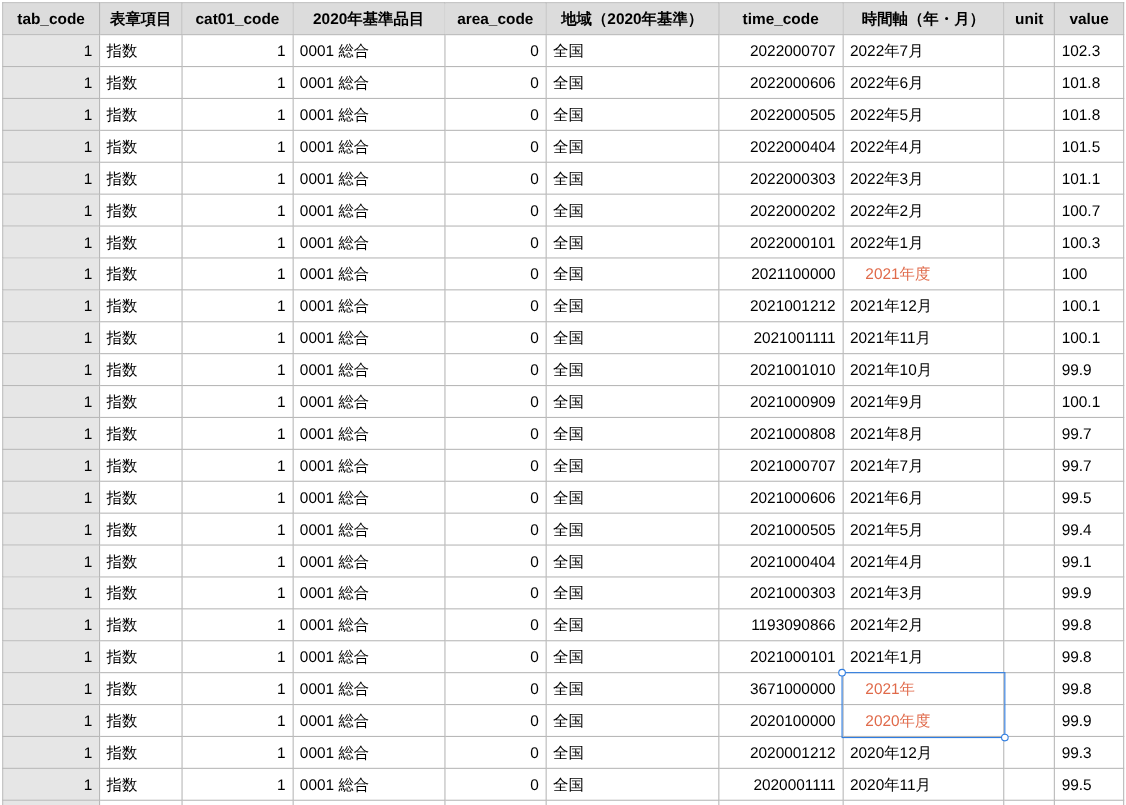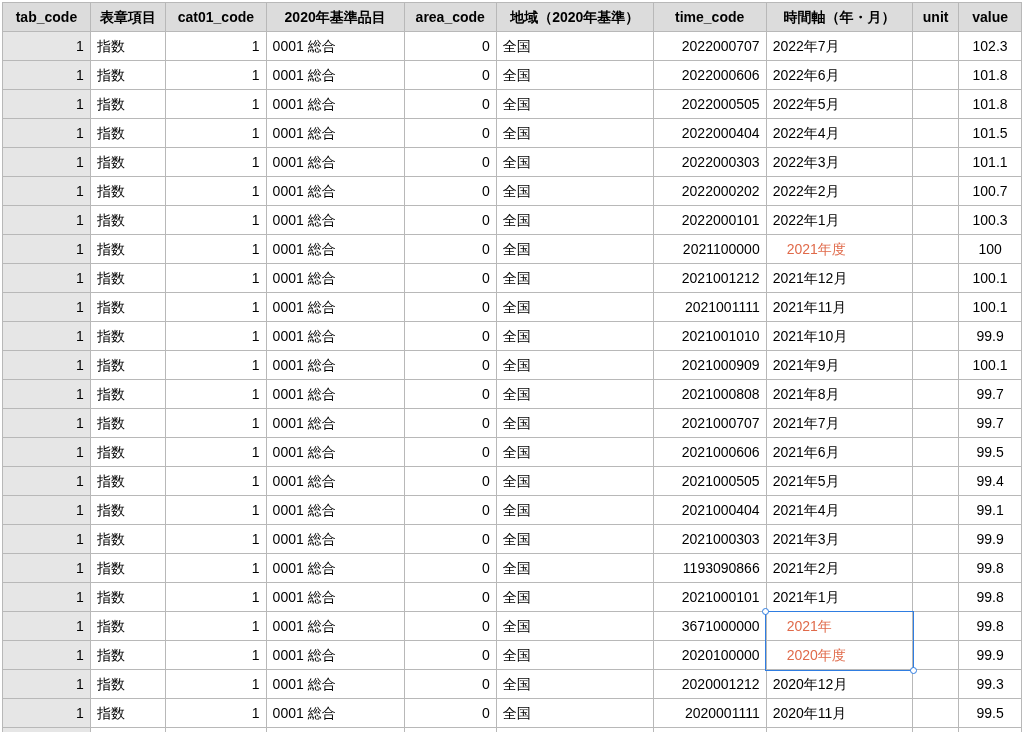--- a/index.html
+++ b/index.html
@@ -37,21 +37,21 @@
     text-align: center;
   }
   thead th.num, thead th.valcol { }
   tbody td.rowhdr {
     background: #e6e6e6;
     font-weight: 400;
     text-align: right;
   }
   td.num { text-align: right; }
   td.txt { text-align: left; }
-  td.valcol { text-align: center; }
+  td.valcol { text-align: left; }
   td.hl { color: #e06a4a; padding-left: 20px; }
   
   col.c-tab   { width: 84px; }
   col.c-hyo   { width: 72px; }
   col.c-cat   { width: 96px; }
   col.c-hin   { width: 132px; }
   col.c-area  { width: 88px; }
   col.c-chi   { width: 150px; }
   col.c-tc    { width: 108px; }
   col.c-time  { width: 140px; }

